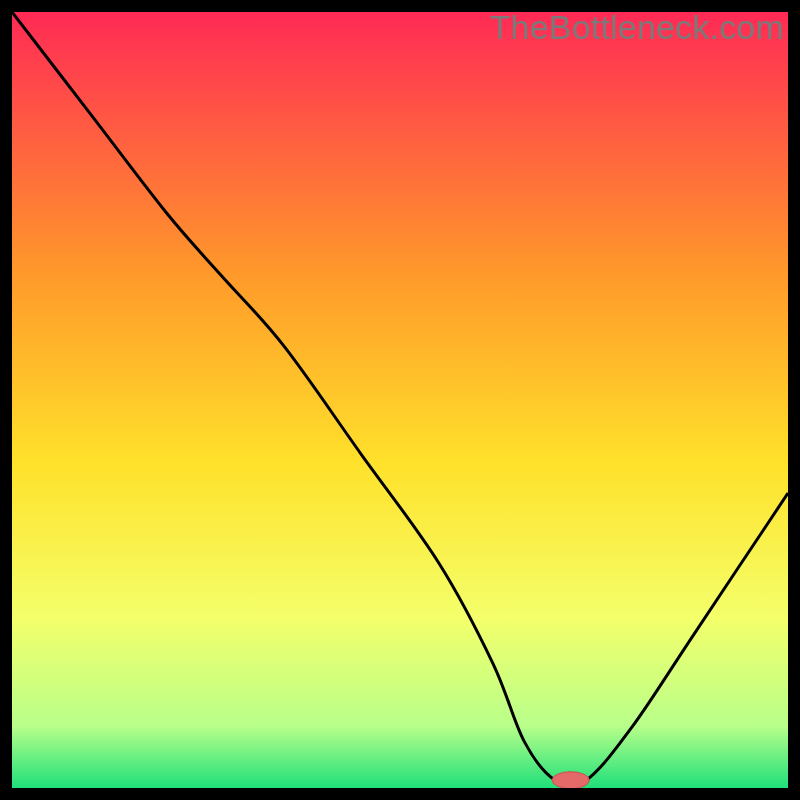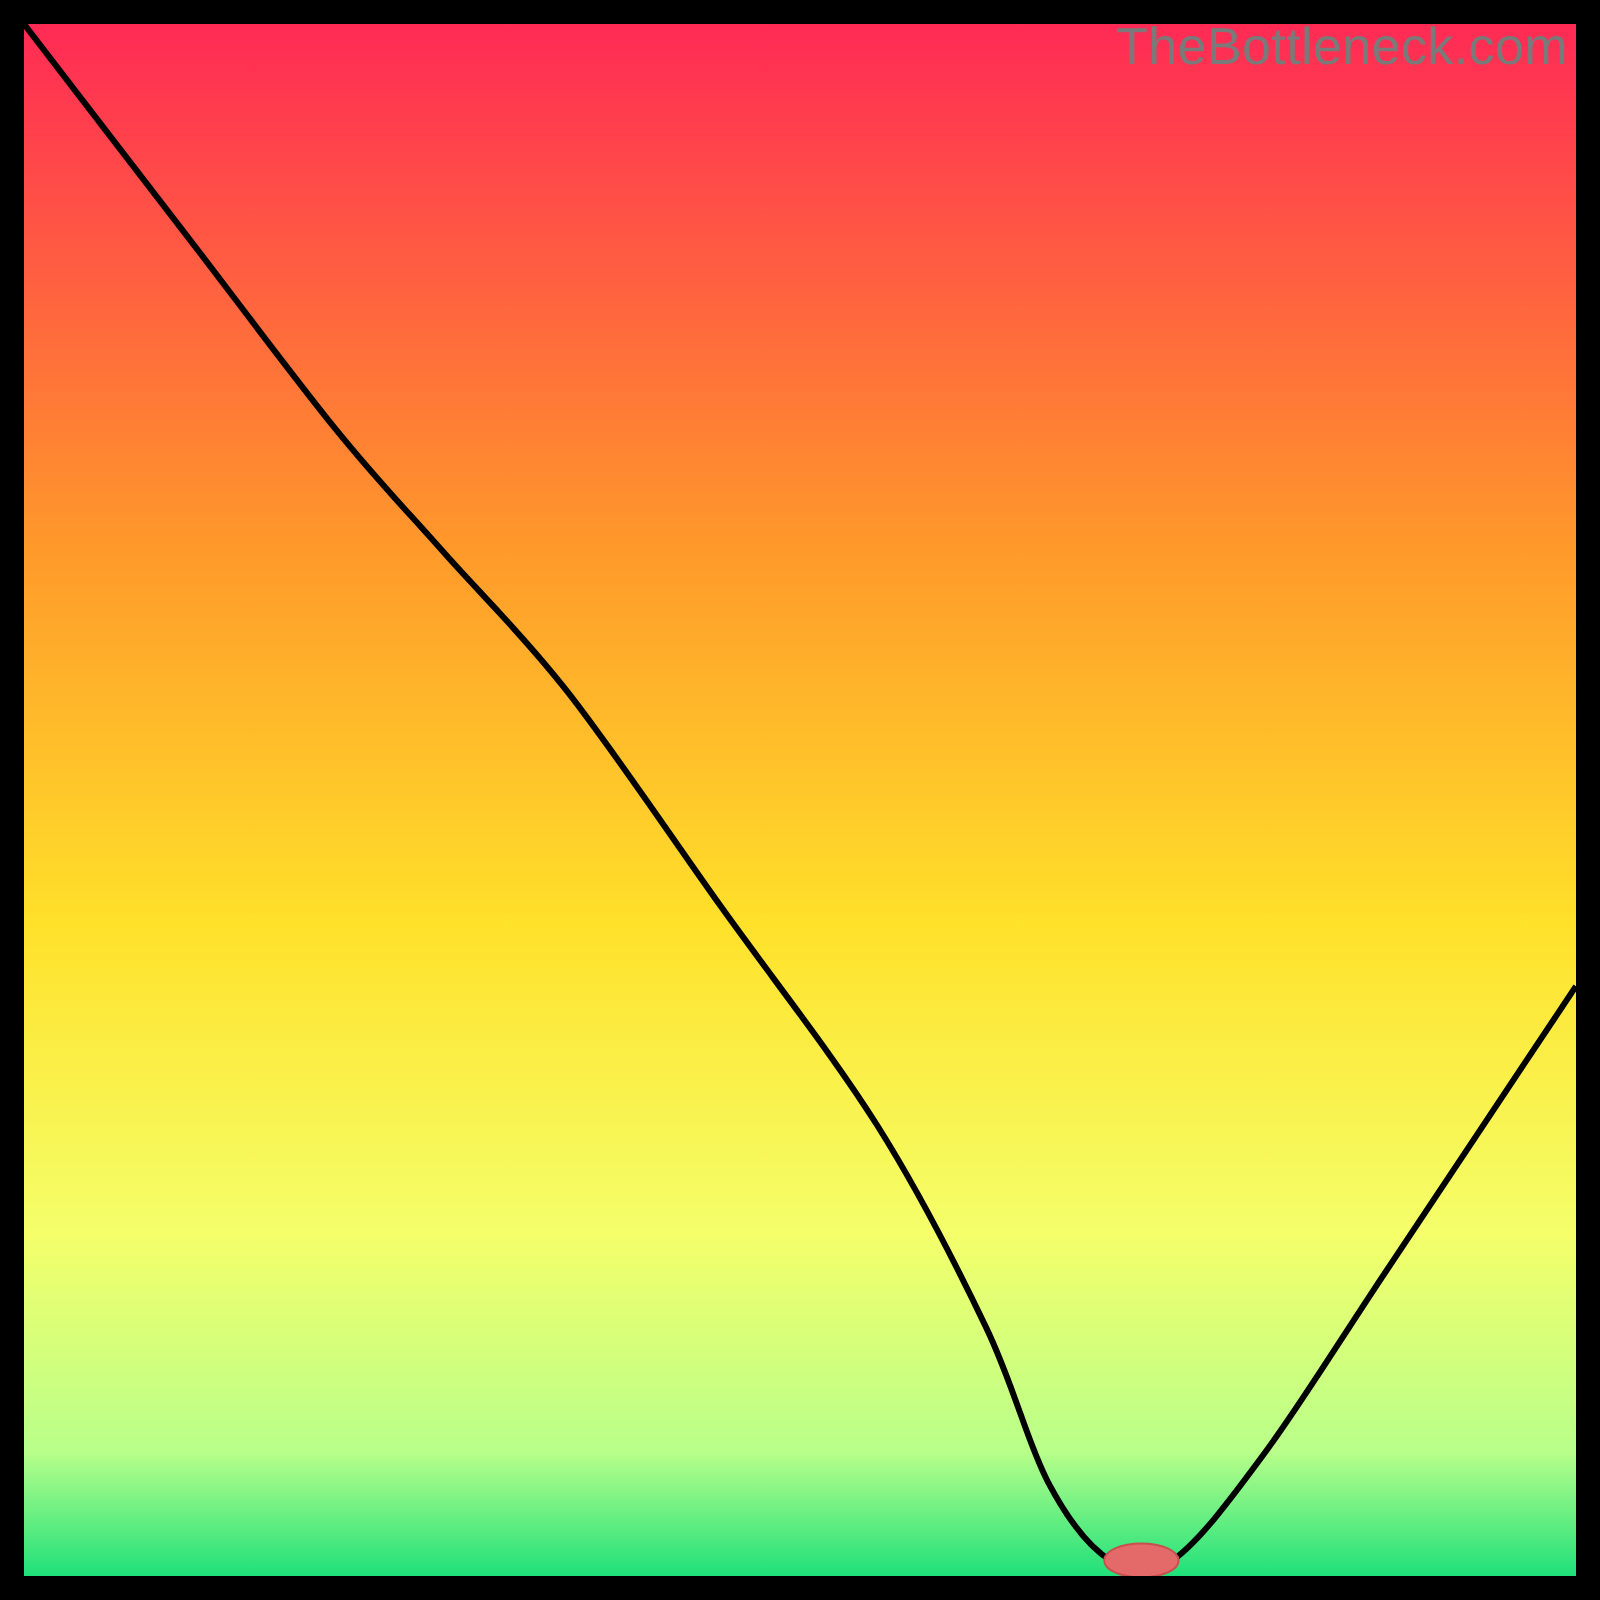--- a/index.html
+++ b/index.html
@@ -24,21 +24,21 @@
     top: 0;
     width: 776px;
     height: 776px;
     overflow: hidden;
   }
   .watermark {
     position: absolute;
     top: -4px;
     right: 4px;
     color: #7a7a7a;
-    font-size: 26px;
+    font-size: 34px;
     font-weight: 500;
     letter-spacing: 0.2px;
     user-select: none;
   }
   svg { display: block; }
 </style>
 </head>
 <body>
 
 <div class="frame">

